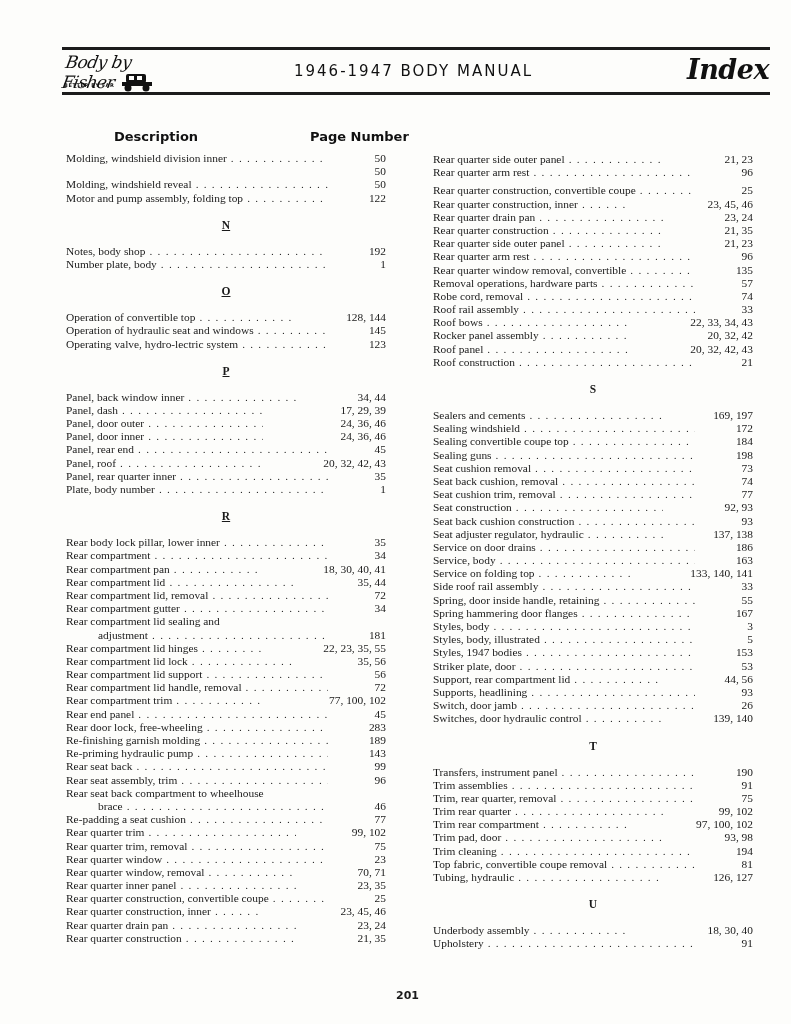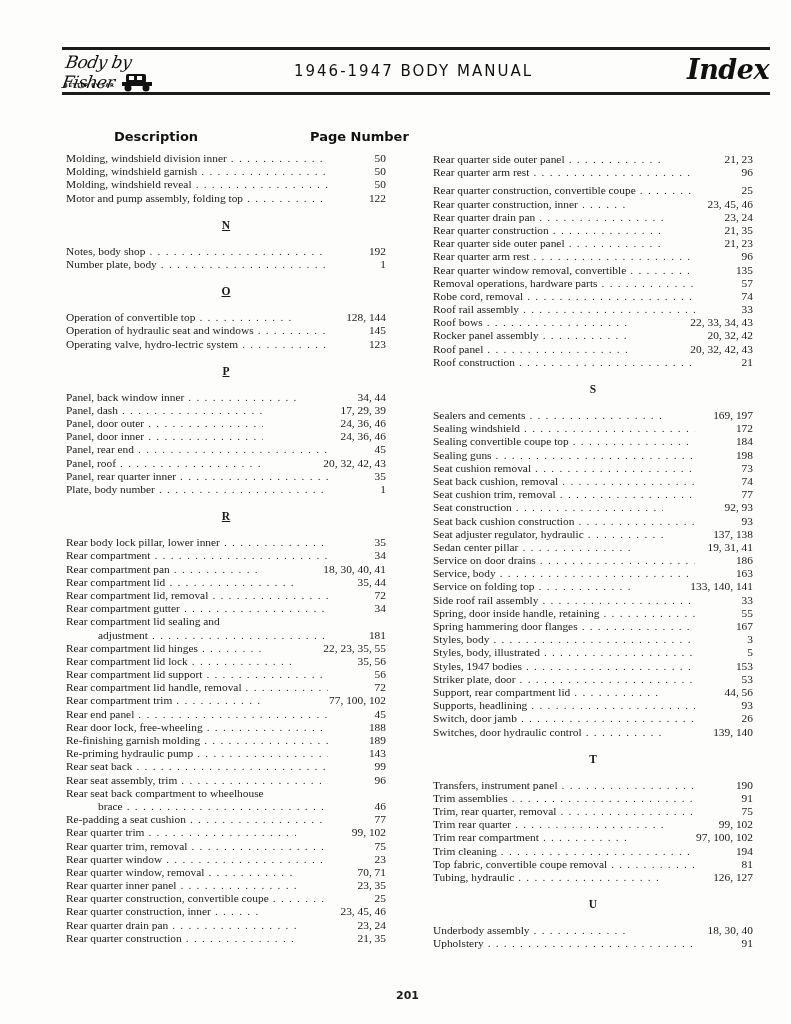--- a/index.html
+++ b/index.html
@@ -78,21 +78,20 @@
 
 <div class="col-head" style="left:114px;">Description</div>
 <div class="col-head" style="left:310px;">Page Number</div>
 
 <div class="col left" id="col-left">
     <div class="row">
       <span class="desc">Molding, windshield division inner</span>
       <span class="pages">50</span>
     </div>
     <div class="row">
-      <span class="desc">Molding, windshield garnish</span>
       <span class="pages">50</span>
     </div>
     <div class="row">
       <span class="desc">Molding, windshield reveal</span>
       <span class="pages">50</span>
     </div>
     <div class="row">
       <span class="desc">Motor and pump assembly, folding top</span>
       <span class="pages">122</span>
     </div>
@@ -202,21 +201,21 @@
     <div class="row wider">
       <span class="desc">Rear compartment trim</span>
       <span class="pages">77, 100, 102</span>
     </div>
     <div class="row">
       <span class="desc">Rear end panel</span>
       <span class="pages">45</span>
     </div>
     <div class="row">
       <span class="desc">Rear door lock, free-wheeling</span>
-      <span class="pages">188</span>
+      <span class="pages">283</span>
     </div>
     <div class="row">
       <span class="desc">Re-finishing garnish molding</span>
       <span class="pages">189</span>
     </div>
     <div class="row">
       <span class="desc">Re-priming hydraulic pump</span>
       <span class="pages">143</span>
     </div>
     <div class="row">
@@ -375,24 +374,20 @@
       <span class="pages">92, 93</span>
     </div>
     <div class="row">
       <span class="desc">Seat back cushion construction</span>
       <span class="pages">93</span>
     </div>
     <div class="row wide">
       <span class="desc">Seat adjuster regulator, hydraulic</span>
       <span class="pages">137, 138</span>
     </div>
-    <div class="row wider">
-      <span class="desc">Sedan center pillar</span>
-      <span class="pages">19, 31, 41</span>
-    </div>
     <div class="row">
       <span class="desc">Service on door drains</span>
       <span class="pages">186</span>
     </div>
     <div class="row">
       <span class="desc">Service, body</span>
       <span class="pages">163</span>
     </div>
     <div class="row wider">
       <span class="desc">Service on folding top</span>
@@ -456,20 +451,24 @@
       <span class="pages">75</span>
     </div>
     <div class="row wide">
       <span class="desc">Trim rear quarter</span>
       <span class="pages">99, 102</span>
     </div>
     <div class="row wider">
       <span class="desc">Trim rear compartment</span>
       <span class="pages">97, 100, 102</span>
     </div>
+    <div class="row wide">
+      <span class="desc">Trim pad, door</span>
+      <span class="pages">93, 98</span>
+    </div>
     <div class="row">
       <span class="desc">Trim cleaning</span>
       <span class="pages">194</span>
     </div>
     <div class="row">
       <span class="desc">Top fabric, convertible coupe removal</span>
       <span class="pages">81</span>
     </div>
     <div class="row wide">
       <span class="desc">Tubing, hydraulic</span>

